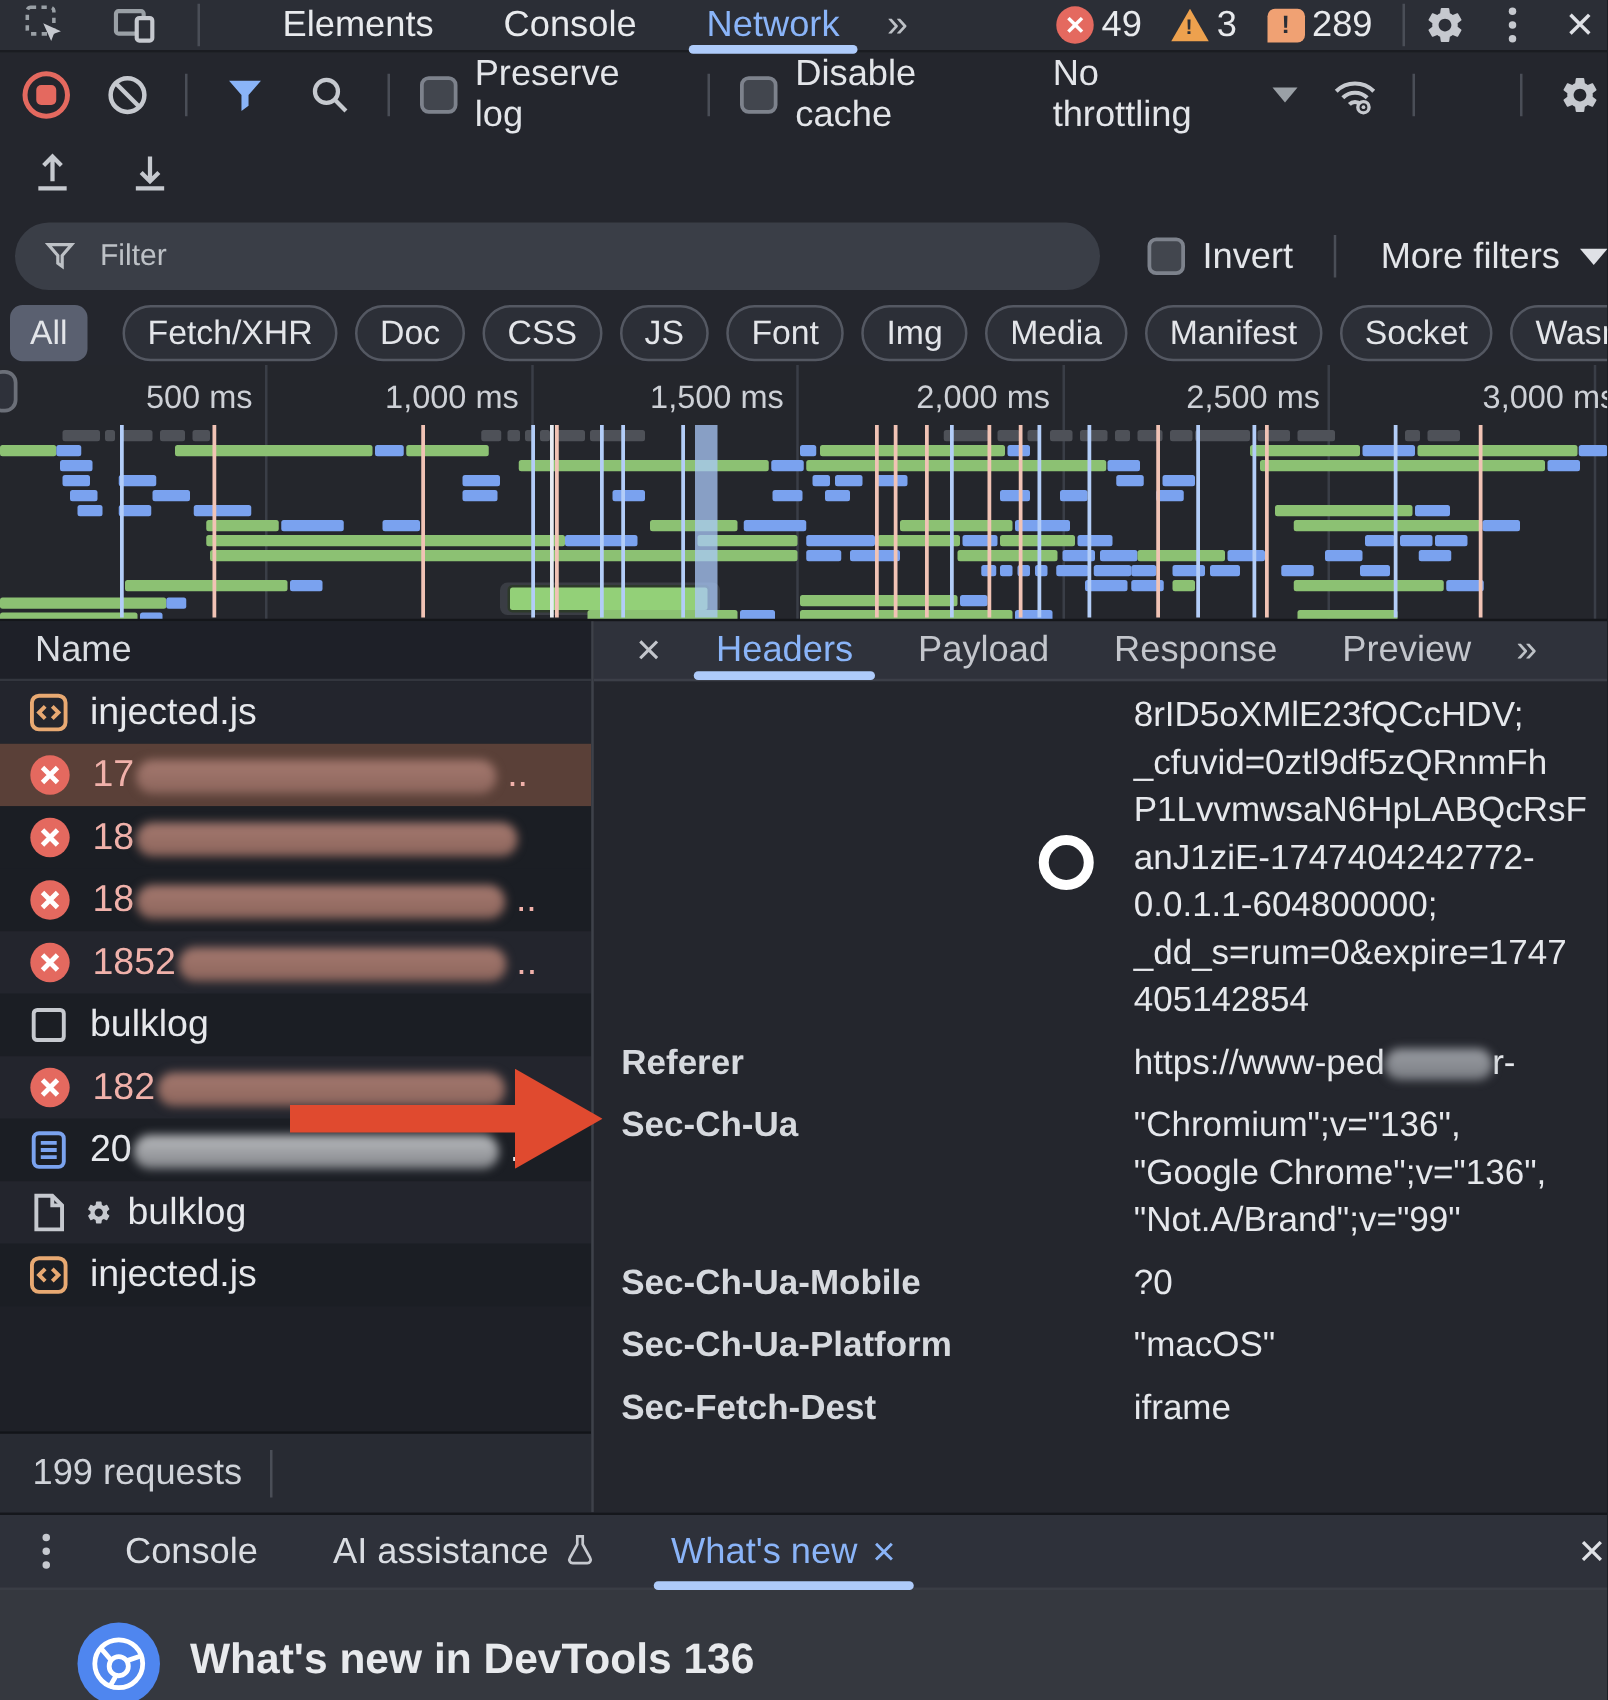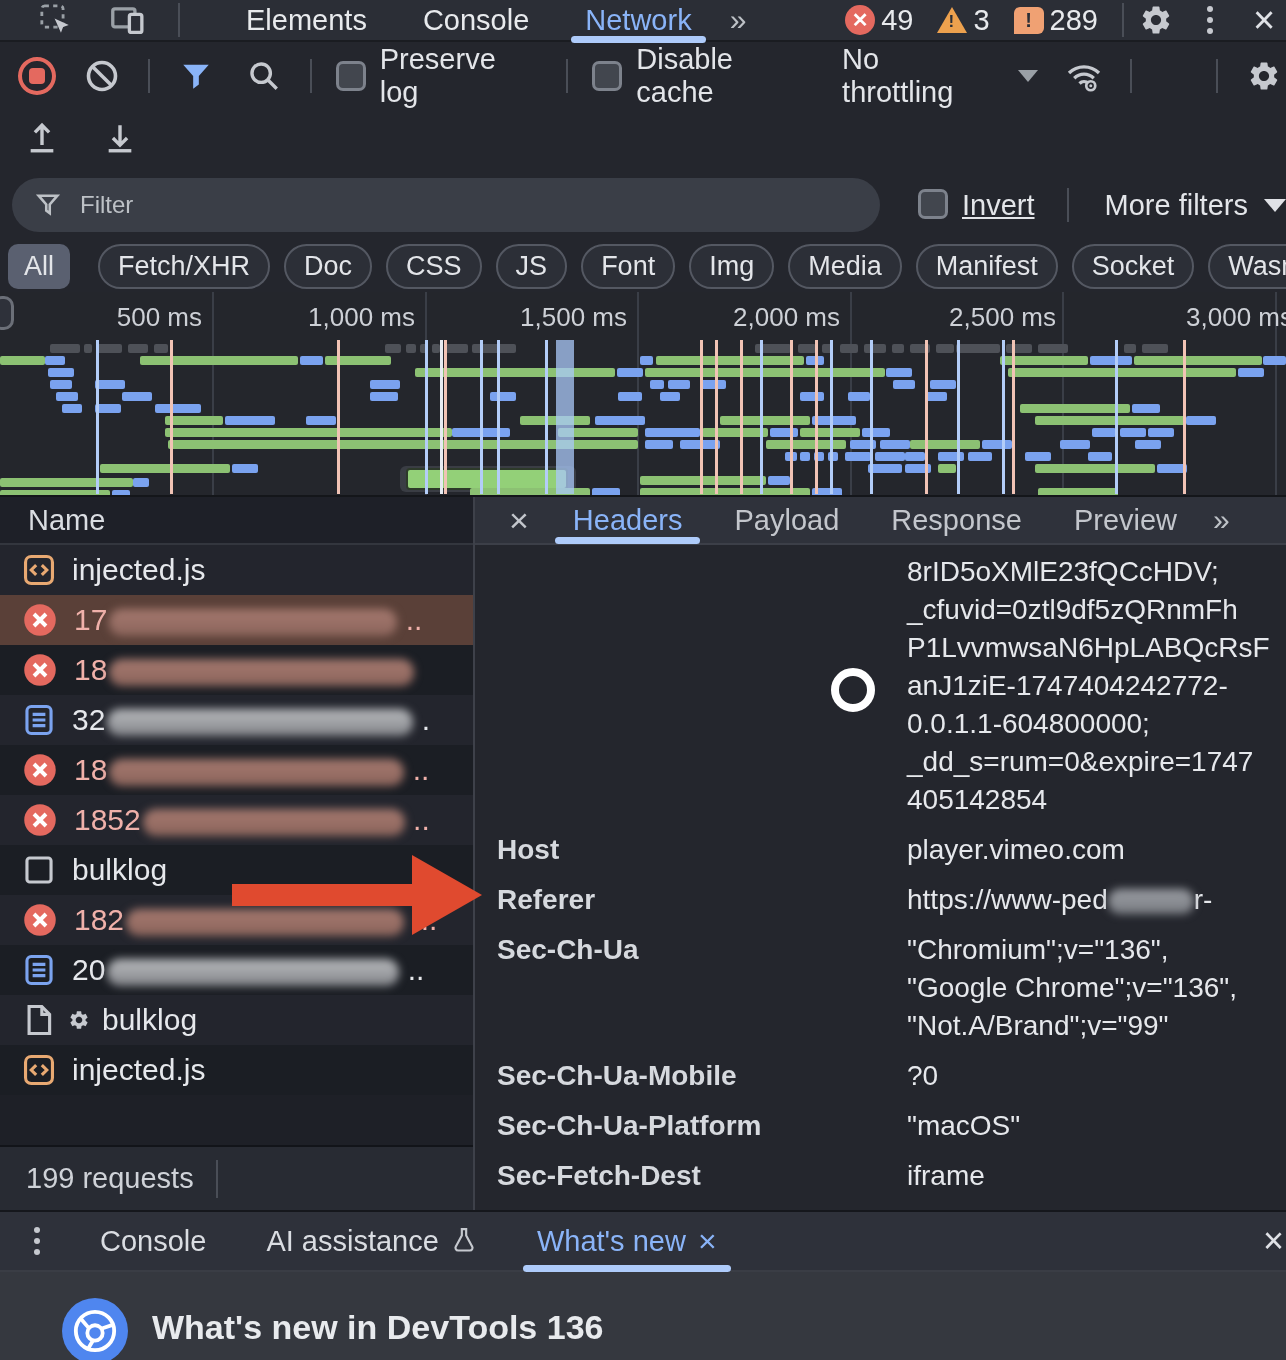--- a/index.html
+++ b/index.html
@@ -1,20 +1,20 @@
 <!DOCTYPE html>
 <html><head>
 <meta charset="utf-8">
 <style>
   html,body{margin:0;padding:0;background:#17181c;}
   *{box-sizing:border-box;font-family:"Liberation Sans",sans-serif;}
   .screen{position:relative;width:1286px;height:1360px;background:#24262d;overflow:hidden;color:#e3e5e9;}
 
   
-  .tabbar{position:absolute;left:0;top:0;width:1286px;height:42px;background:#2b2e36;border-bottom:2px solid #1a1c21;display:flex;align-items:center;padding-left:20px;}
+  .tabbar{position:absolute;left:0;top:0;width:1286px;height:42px;background:#2b2e36;border-bottom:2px solid #1a1c21;display:flex;align-items:center;}
   .tb-icons{display:flex;align-items:center;gap:28px;padding-left:14px;}
   .vsep{width:2px;height:34px;background:#4a4e57;}
   .main-tabs{display:flex;align-items:stretch;height:42px;margin-left:38px;gap:0;}
   .mtab{position:relative;display:flex;align-items:center;padding:0 28px;font-size:29px;color:#e8eaed;cursor:default;}
   .mtab.active{color:#8ab4f8;}
   .mtab .underline{position:absolute;left:14px;right:14px;bottom:-2px;height:7px;border-radius:4px;background:#aecbfa;}
   .chev{font-size:30px;color:#bdc1c6;padding:0 10px;letter-spacing:-3px;}
   .badges{display:flex;align-items:center;gap:10px;margin-left:auto;}
   .badge{display:flex;align-items:center;gap:6px;font-size:29px;color:#e8eaed;margin-right:14px;}
   .errdot{width:30px;height:30px;border-radius:50%;background:#e4695f;color:#fff;display:flex;align-items:center;justify-content:center;font-size:20px;font-weight:bold;}
@@ -34,21 +34,21 @@
   .cklabel{display:flex;align-items:center;gap:14px;font-size:29px;color:#e3e5e9;}
   .ckbox{width:30px;height:30px;border-radius:7px;border:3px solid #7d828c;background:#42464e;}
   .throttle{display:flex;align-items:center;gap:20px;font-size:29px;color:#e3e5e9;}
   .caret{width:0;height:0;border-left:10px solid transparent;border-right:10px solid transparent;border-top:12px solid #9aa0a6;}
 
   
   .filterrow{position:absolute;left:0;top:172px;width:1286px;height:66px;display:flex;align-items:center;padding-left:12px;}
   .filterpill{width:868px;height:54px;border-radius:27px;background:#3a3e47;display:flex;align-items:center;gap:16px;padding:0 22px;}
   .filterpill input{background:transparent;border:none;outline:none;color:#e3e5e9;font-size:24px;width:700px;}
   .filterpill input::placeholder{color:#bdc1c6;}
-  .invertwrap{display:flex;align-items:flex-start;gap:14px;font-size:29px;margin-left:38px;text-decoration:underline;}
+  .invertwrap{display:flex;align-items:center;gap:14px;font-size:29px;margin-left:38px;}
   .morefilters{display:flex;align-items:center;gap:16px;font-size:29px;margin-left:36px;}
   .caret2{width:0;height:0;border-left:11px solid transparent;border-right:11px solid transparent;border-top:13px solid #dfe1e6;}
 
   
   .chipsrow{position:absolute;left:0;top:240px;width:1286px;height:52px;display:flex;align-items:center;gap:14px;padding-left:8px;overflow:hidden;}
   .chip{border:2px solid #545862;border-radius:24px;padding:5px 18px;font-size:27px;color:#e3e5e9;background:#2c2f37;white-space:nowrap;}
   .chip.all{border:none;border-radius:10px;background:#5a6070;padding:7px 16px;}
   .chipsep{width:2px;height:34px;background:#4a4e57;}
 
   
@@ -454,29 +454,20 @@
         </div>
         <div class="reqrow odd">
           <span style="display: flex; align-items: center;">
             <svg width="36" height="36" viewBox="0 0 24 24">
               <circle cx="12" cy="12" r="10.5" fill="#e4695f"></circle>
               <path d="M8 8l8 8M16 8l-8 8" stroke="#fff" stroke-width="2.6"></path>
             </svg>
           </span>
           <span class="err">18<span class="blurred red" style="width: 305px; margin-left: 2px;"></span><span> </span></span>
         </div>
-        <div class="reqrow even">
-          <span style="display: flex; align-items: center;">
-            <svg width="34" height="34" viewBox="0 0 24 24">
-              <rect x="3.5" y="2.5" width="17" height="19" rx="3" fill="none" stroke="#7ba3ef" stroke-width="2.2"></rect>
-              <path d="M7.5 8h9M7.5 12h9M7.5 16h9" stroke="#7ba3ef" stroke-width="2.2"></path>
-            </svg>
-          </span>
-          <span class="nm">32<span class="blurred gray" style="width: 306px; margin-left: 2px;"></span><span> .</span></span>
-        </div>
         <div class="reqrow odd">
           <span style="display: flex; align-items: center;">
             <svg width="36" height="36" viewBox="0 0 24 24">
               <circle cx="12" cy="12" r="10.5" fill="#e4695f"></circle>
               <path d="M8 8l8 8M16 8l-8 8" stroke="#fff" stroke-width="2.6"></path>
             </svg>
           </span>
           <span class="err">18<span class="blurred red" style="width: 295px; margin-left: 2px;"></span><span> ..</span></span>
         </div>
         <div class="reqrow even">
@@ -562,26 +553,20 @@
             <div>8rID5oXMlE23fQCcHDV;</div>
             <div>_cfuvid=0ztl9df5zQRnmFh</div>
             <div>P1LvvmwsaN6HpLABQcRsF</div>
             <div>anJ1ziE-1747404242772-</div>
             <div>0.0.1.1-604800000;</div>
             <div>_dd_s=rum=0&amp;expire=1747</div>
             <div>405142854</div>
           </div>
         </div>
         <div class="hrow">
-          <div class="hkey">Host</div>
-          <div class="hval">
-            <div><span>player.vimeo.com</span></div>
-          </div>
-        </div>
-        <div class="hrow">
           <div class="hkey">Referer</div>
           <div class="hval">
             <div><span>https://www-ped</span><span class="vblur" style="width: 86px;"></span><span>r-</span></div>
           </div>
         </div>
         <div class="hrow">
           <div class="hkey">Sec-Ch-Ua</div>
           <div class="hval">
             <div><span>"Chromium";v="136",</span></div>
             <div><span>"Google Chrome";v="136",</span></div>

